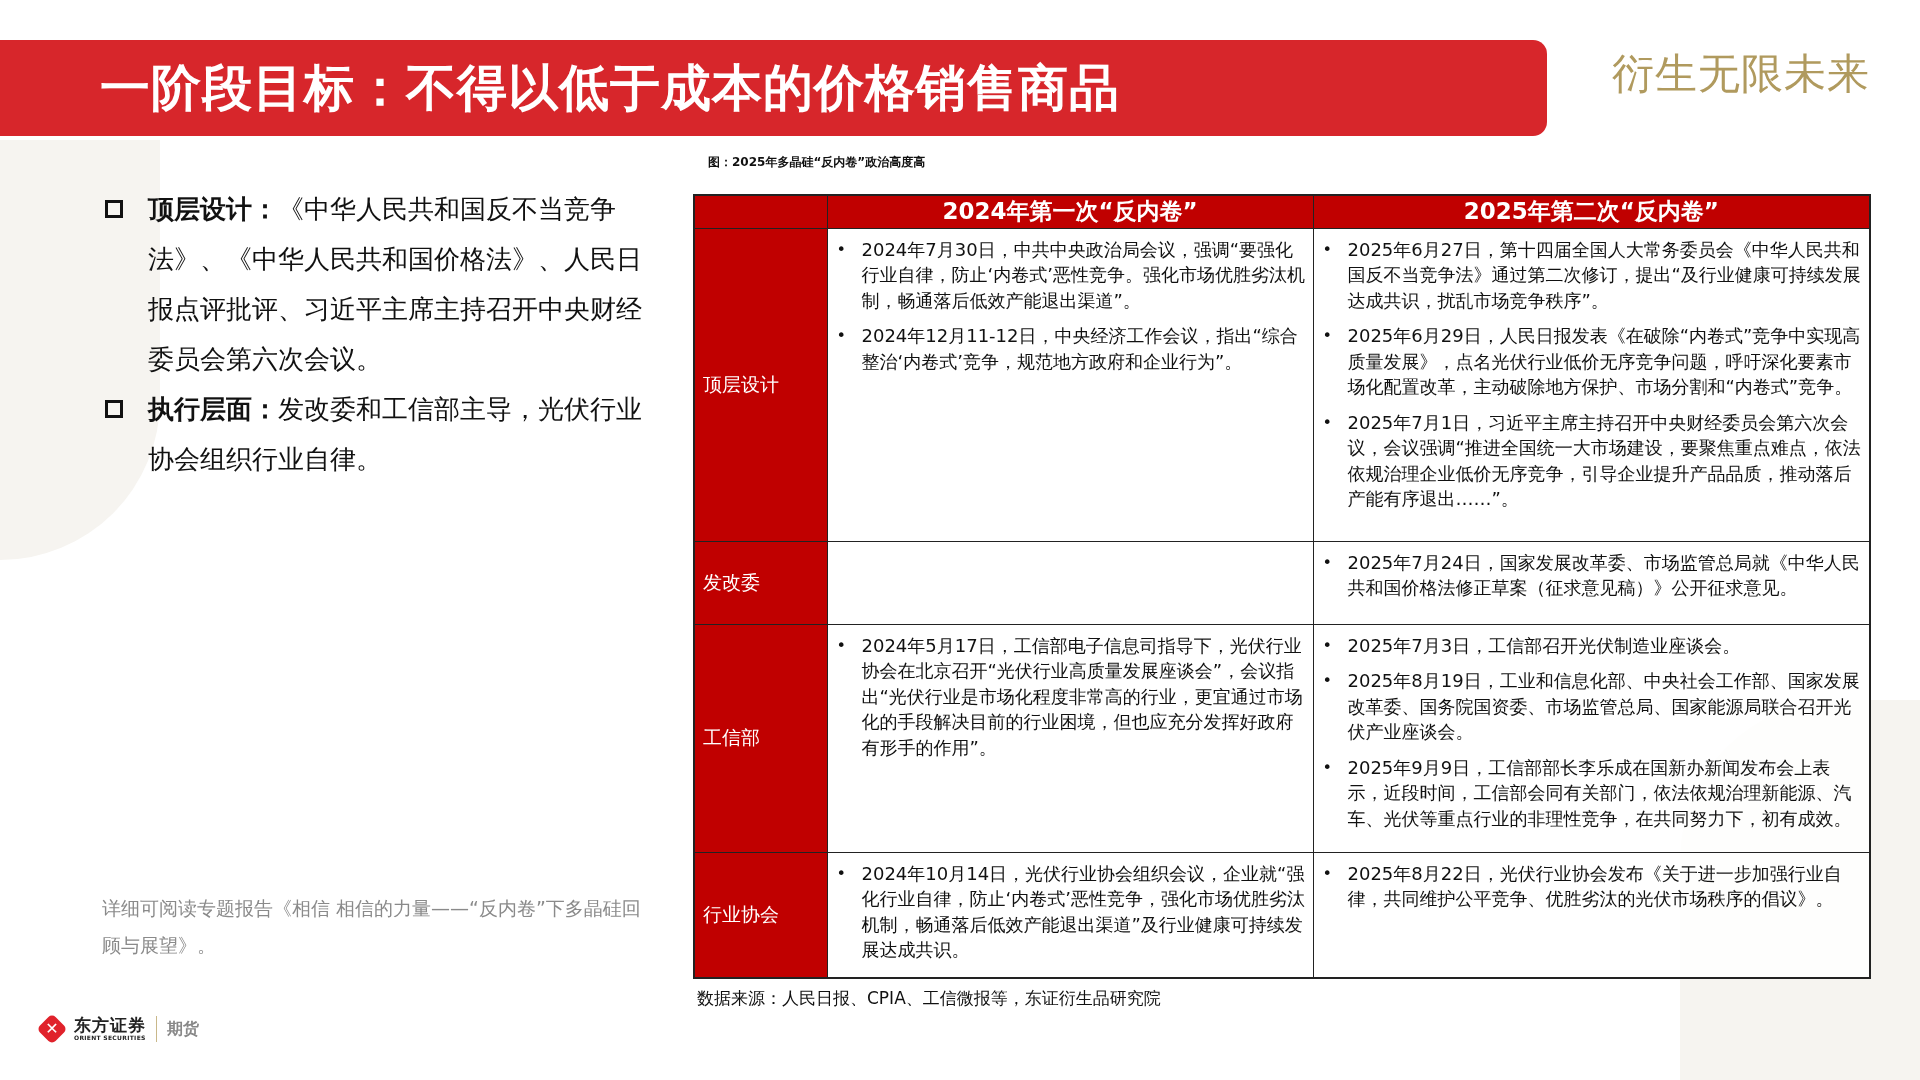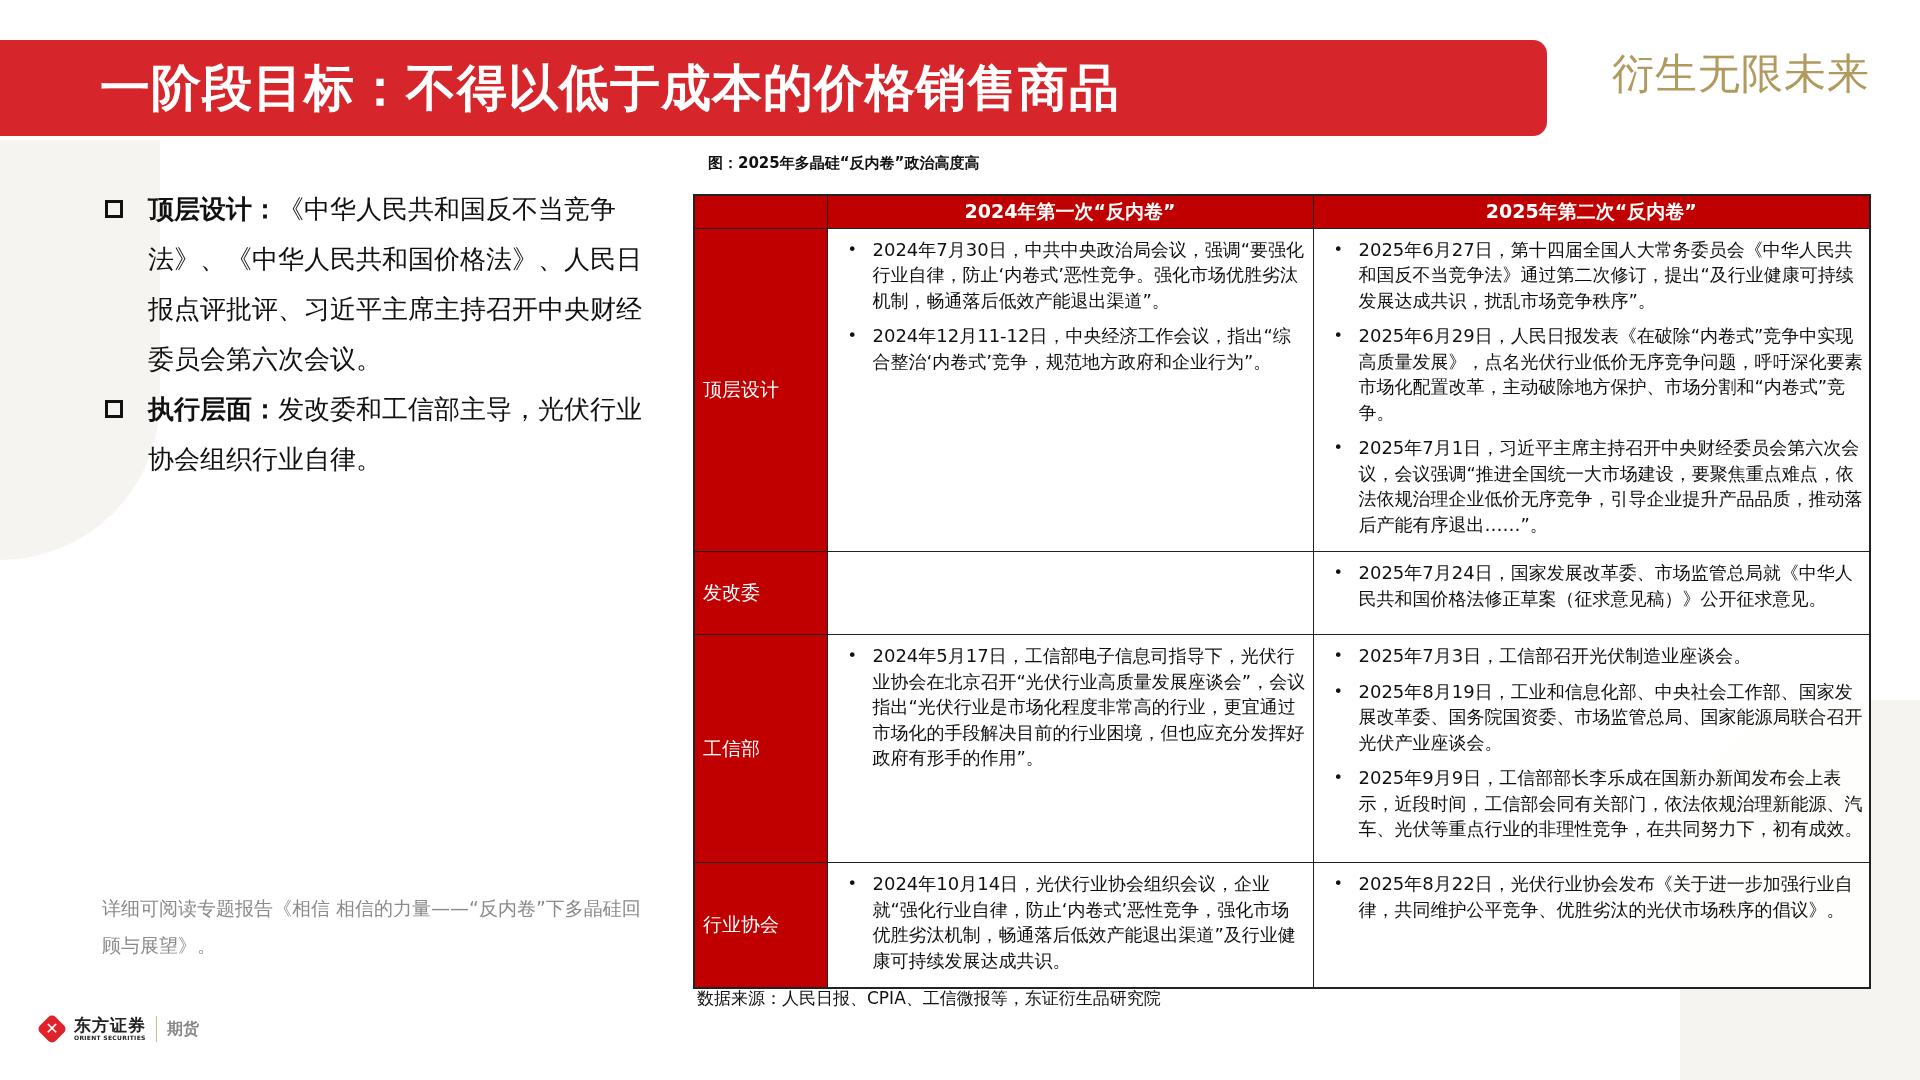--- a/index.html
+++ b/index.html
@@ -39,30 +39,30 @@
   }
   .logo-mark::after {
     content: "✕"; position: absolute; left: 0; top: 1px; width: 28px; text-align: center; color: #fff; font-size: 16px; font-weight: bold; line-height: 26px;
   }
   .logo-text { margin-left: 8px; display: flex; flex-direction: column; }
   .logo-cn { font-size: 17px; font-weight: bold; color: #222; line-height: 18px; letter-spacing: 1px; }
   .logo-en { font-size: 6px; font-weight: bold; color: #222; line-height: 8px; letter-spacing: .3px; }
   .logo-sep { width: 1px; height: 26px; background: #c9b88a; margin: 0 10px; }
   .logo-sub { font-size: 16px; color: #888; font-weight: bold; }
 
-  .caption { position: absolute; left: 708px; top: 154px; font-size: 15px; font-weight: bold; color: #111; z-index: 2; }
+  .caption { position: absolute; left: 708px; top: 154px; font-size: 12px; font-weight: bold; color: #111; z-index: 2; }
 
   .table {
     position: absolute; left: 693px; top: 194px; width: 1176px; z-index: 2;
     border: 2px solid #222; border-collapse: collapse; table-layout: fixed; background: transparent;
   }
   .table th, .table td { border: 1.5px solid #222; vertical-align: middle; }
-  .table th { background: #c00000; color: #fff; font-size: 19px; font-weight: bold; height: 33px; text-align: center; }
+  .table th { background: #c00000; color: #fff; font-size: 23px; font-weight: bold; height: 33px; text-align: center; }
   .table td.rowhead { background: #c00000; color: #fff; font-size: 19px; font-weight: normal; padding-left: 8px; }
-  .table td.cell { background: rgba(255,255,255,0.85); font-size: 18px; line-height: 25.5px; color: #111; padding: 4px 6px 4px 11px; vertical-align: top; }
+  .table td.cell { background: rgba(255,255,255,0.85); font-size: 18px; line-height: 25.5px; color: #111; padding: 4px 6px 4px 0; vertical-align: top; }
   .table col.c1 { width: 133px; }
   .table col.c2 { width: 486px; }
   .table col.c3 { width: 557px; }
   .cell ul { list-style: none; }
   .cell li { position: relative; padding-left: 34px; margin: 4px 0 10px 0; }
   .cell li::before { content: "•"; position: absolute; left: 9px; top: 0; font-size: 16px; }
 
   .source { position: absolute; left: 697px; top: 987px; font-size: 17px; color: #111; z-index: 2; }
 </style>
 </head>

